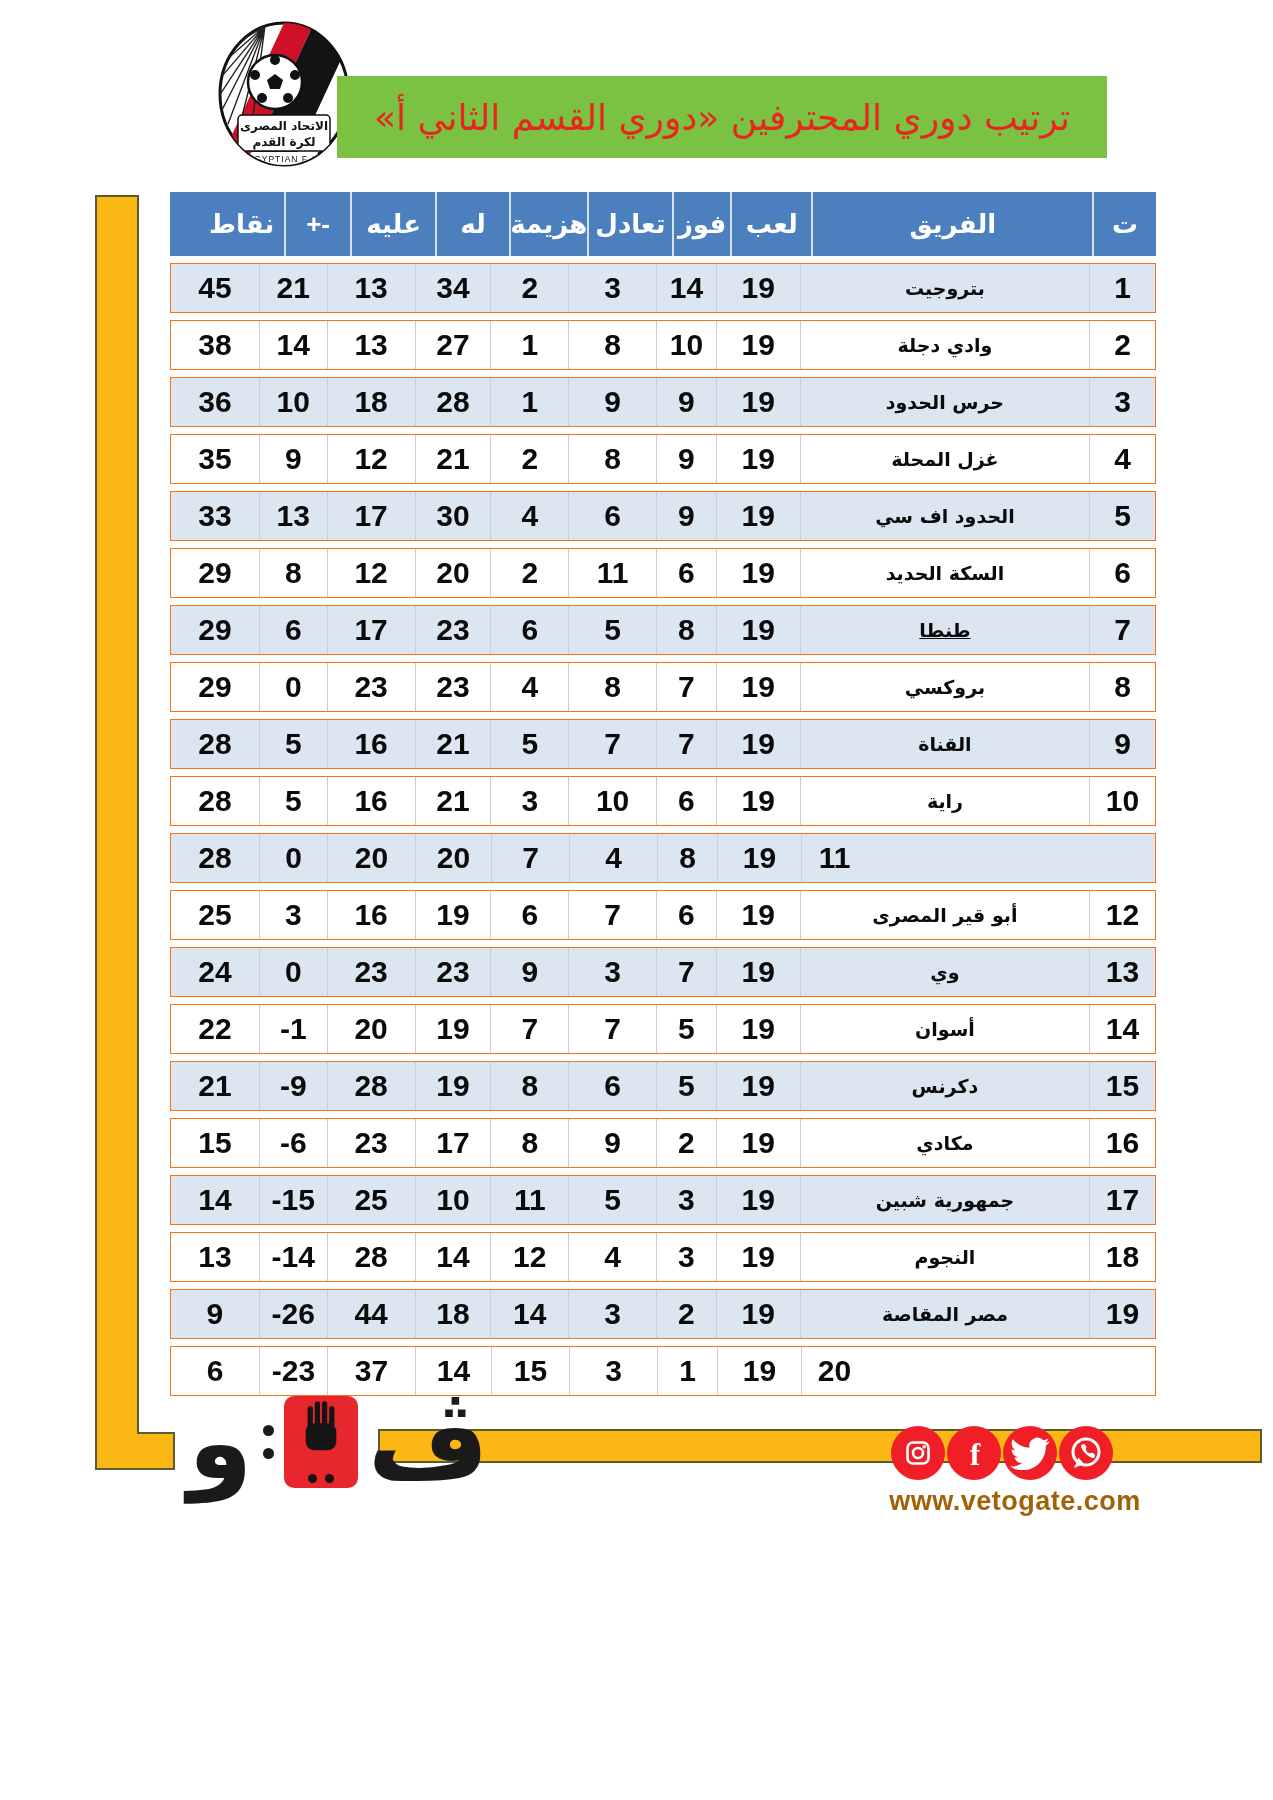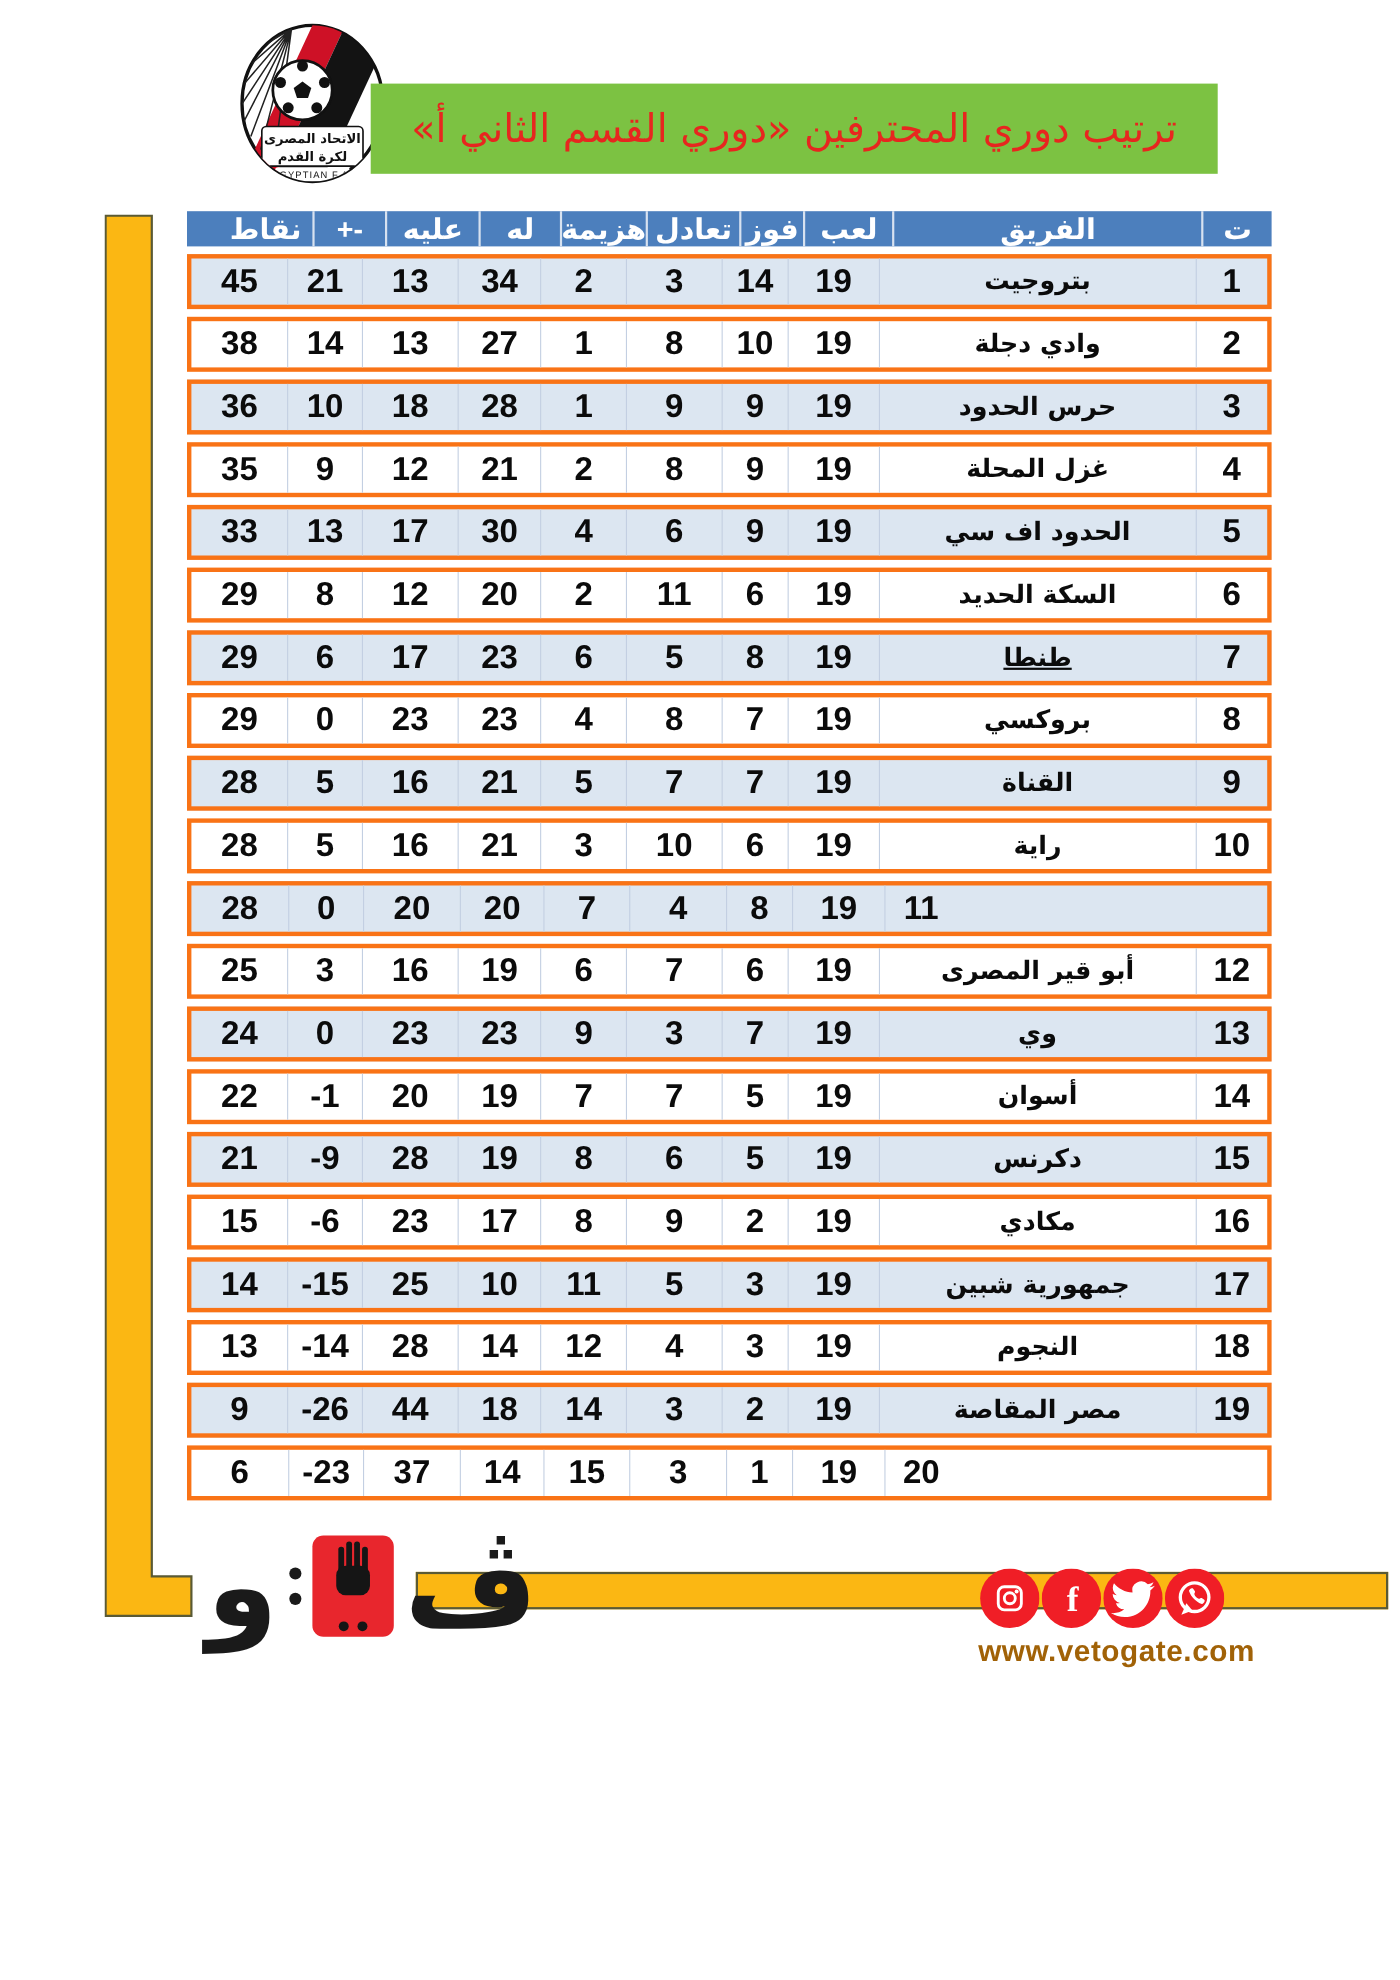--- a/index.html
+++ b/index.html
@@ -12,33 +12,33 @@
   .banner{position:absolute;left:337px;top:76px;width:770px;height:82px;
           background:#7CC242;display:flex;align-items:center;justify-content:center;}
   .banner span{color:#E7261F;font-weight:normal;font-size:36px;
                font-family:"DejaVu Sans",sans-serif;direction:rtl;white-space:nowrap;}
 
   
   .lbar{position:absolute;left:95px;top:195px;width:82px;height:1277px;}
 
   
   .standings{position:absolute;left:170px;top:192px;width:986px;}
-  .thead{display:flex;height:32px;background:#4C7FBD;margin-bottom:7px;padding-left:29px;}
+  .thead{display:flex;height:64px;background:#4C7FBD;margin-bottom:7px;padding-left:29px;}
   .th{box-sizing:border-box;display:flex;align-items:center;justify-content:center;
       color:#fff;font-weight:bold;font-size:26px;direction:ltr;
       border-left:2px solid #d7e2f0;}
   .th:first-child{border-left:none;}
-  .trow{display:flex;height:50px;margin-bottom:7px;border:4px solid #f97316;
+  .trow{display:flex;height:50px;margin-bottom:7px;border:1px solid #f97316;
         box-sizing:border-box;background:#fff;}
   .trow.odd{background:#DCE6F1;}
   .td{box-sizing:border-box;display:flex;align-items:center;justify-content:center;
       font-weight:bold;font-size:30px;color:#0b0b0b;direction:ltr;
       border-left:1px solid #c3cfe2;}
   .td:first-child{border-left:none;}
-  .td.col-team{font-size:23px;direction:rtl;font-family:"DejaVu Sans",sans-serif;}
+  .td.col-team{font-size:19px;direction:rtl;font-family:"DejaVu Sans",sans-serif;}
   .td.underline{text-decoration:underline;}
   .col-points{width:88px}.col-diff{width:68px}.col-goals_against{width:88px}
   .col-goals_for{width:76px}.col-losses{width:78px}.col-draws{width:88px}
   .col-wins{width:60px}.col-played{width:84px}.col-team{width:290px}.col-rank{width:66px}
 
   
   .bottom-bar{position:absolute;left:378px;top:1429px;width:884px;height:34px;
               background:#FBB713;border:2px solid #5a5a35;box-sizing:border-box;}
   .veto{position:absolute;left:188px;top:1372px;height:140px;display:flex;
         align-items:center;gap:10px;}

